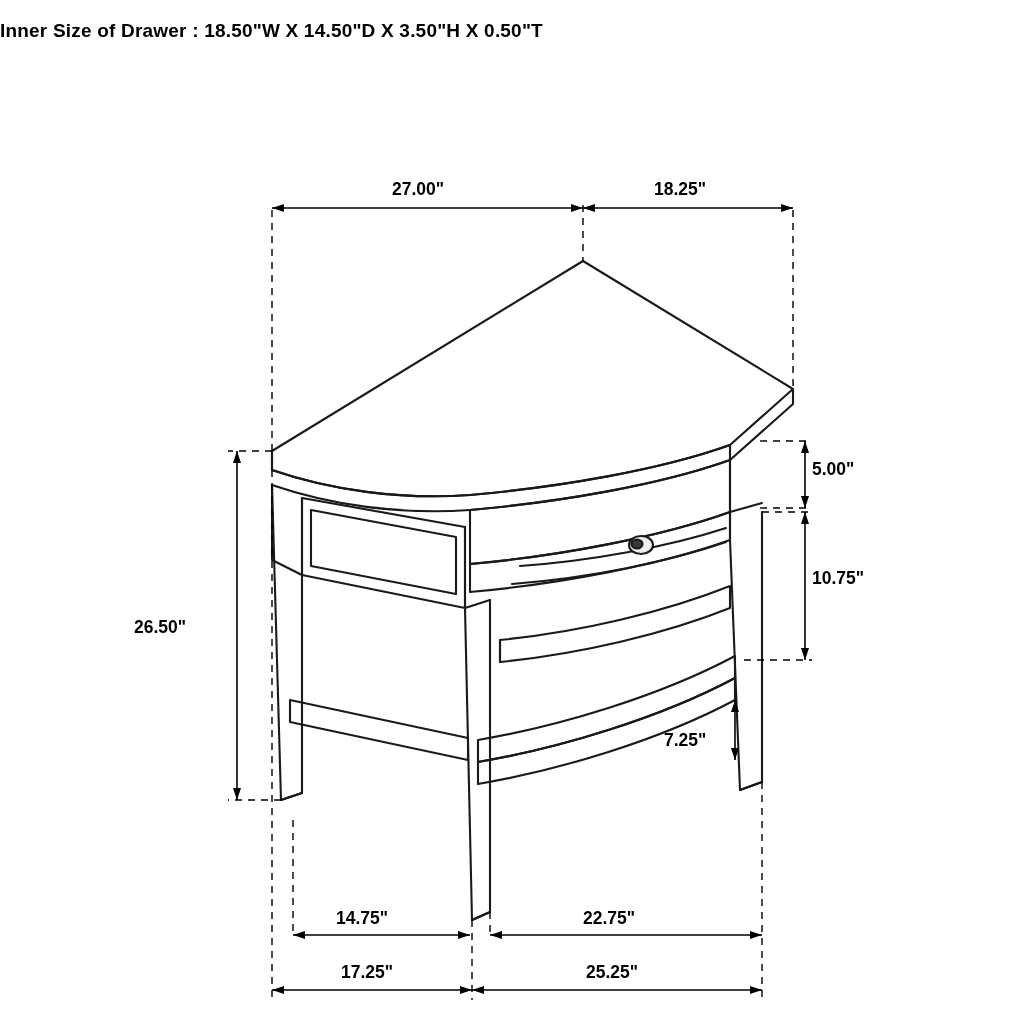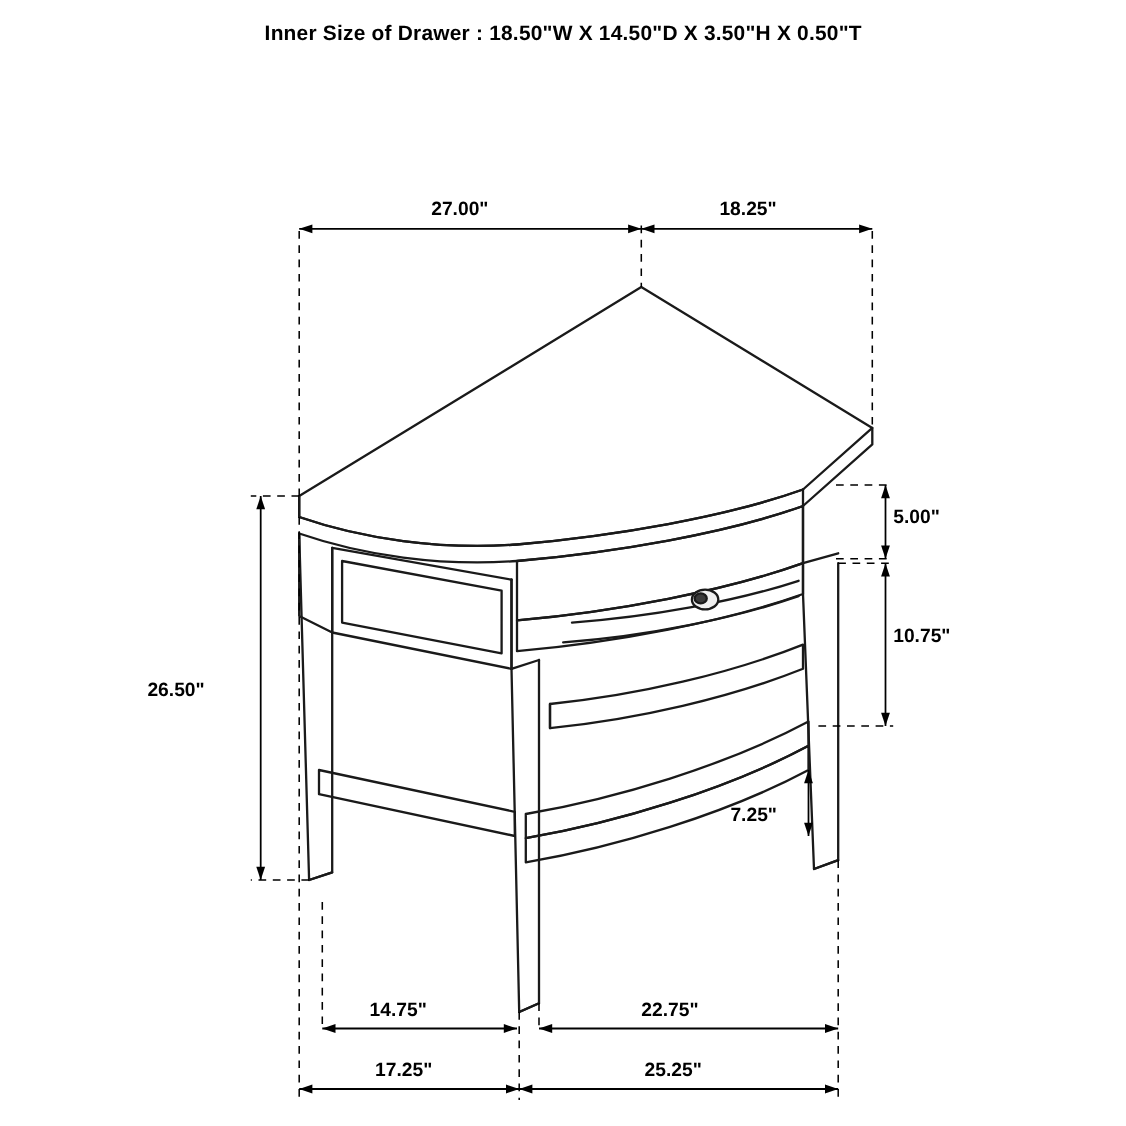--- a/index.html
+++ b/index.html
@@ -18,21 +18,20 @@
   #stage {
     position: relative;
     width: 1024px;
     height: 1024px;
   }
   #title {
     position: absolute;
     top: 20px;
     left: 0;
     width: 1024px;
-    text-align: center;
     font-size: 19px;
     font-weight: bold;
     letter-spacing: 0.2px;
     color: #000000;
   }
   svg.diagram {
     position: absolute;
     top: 0;
     left: 0;
     width: 1024px;

